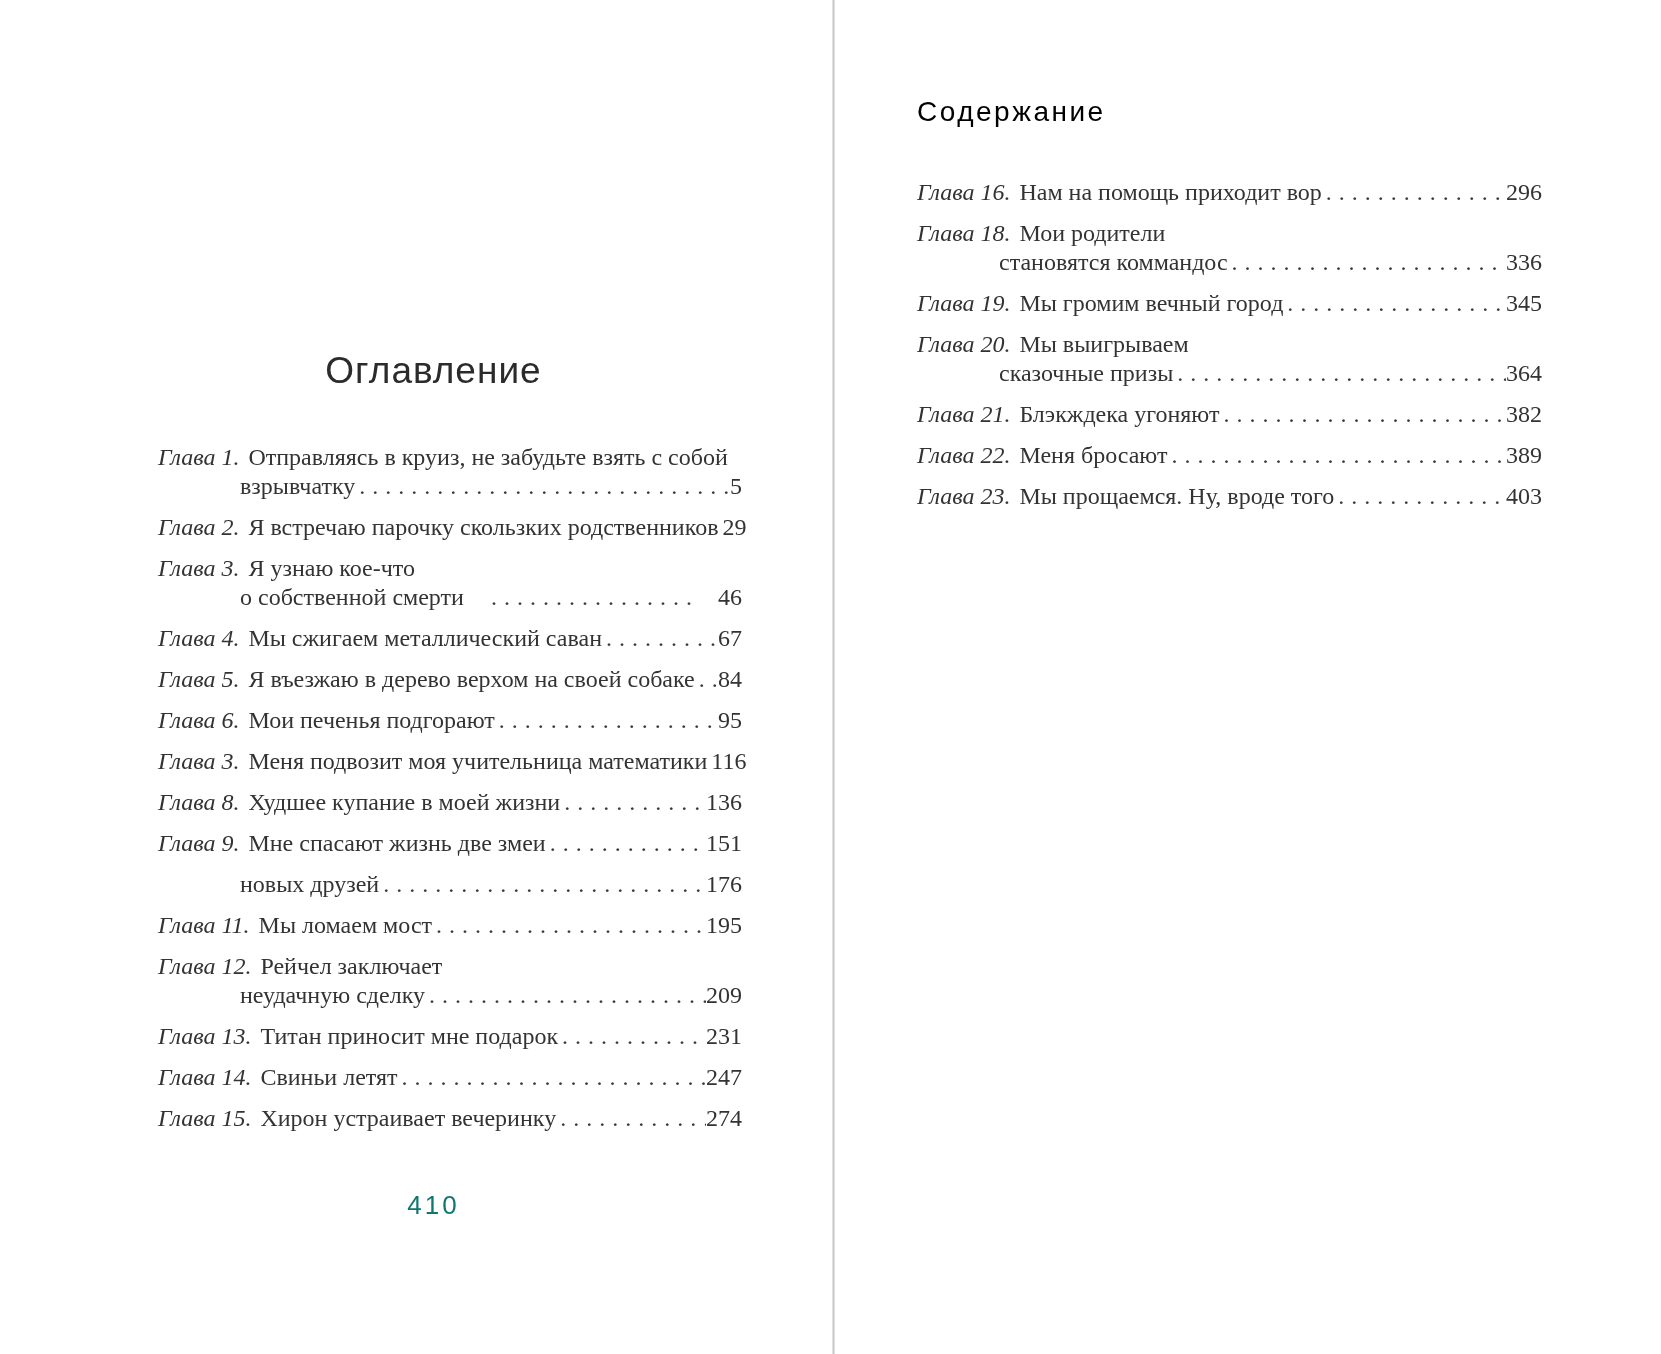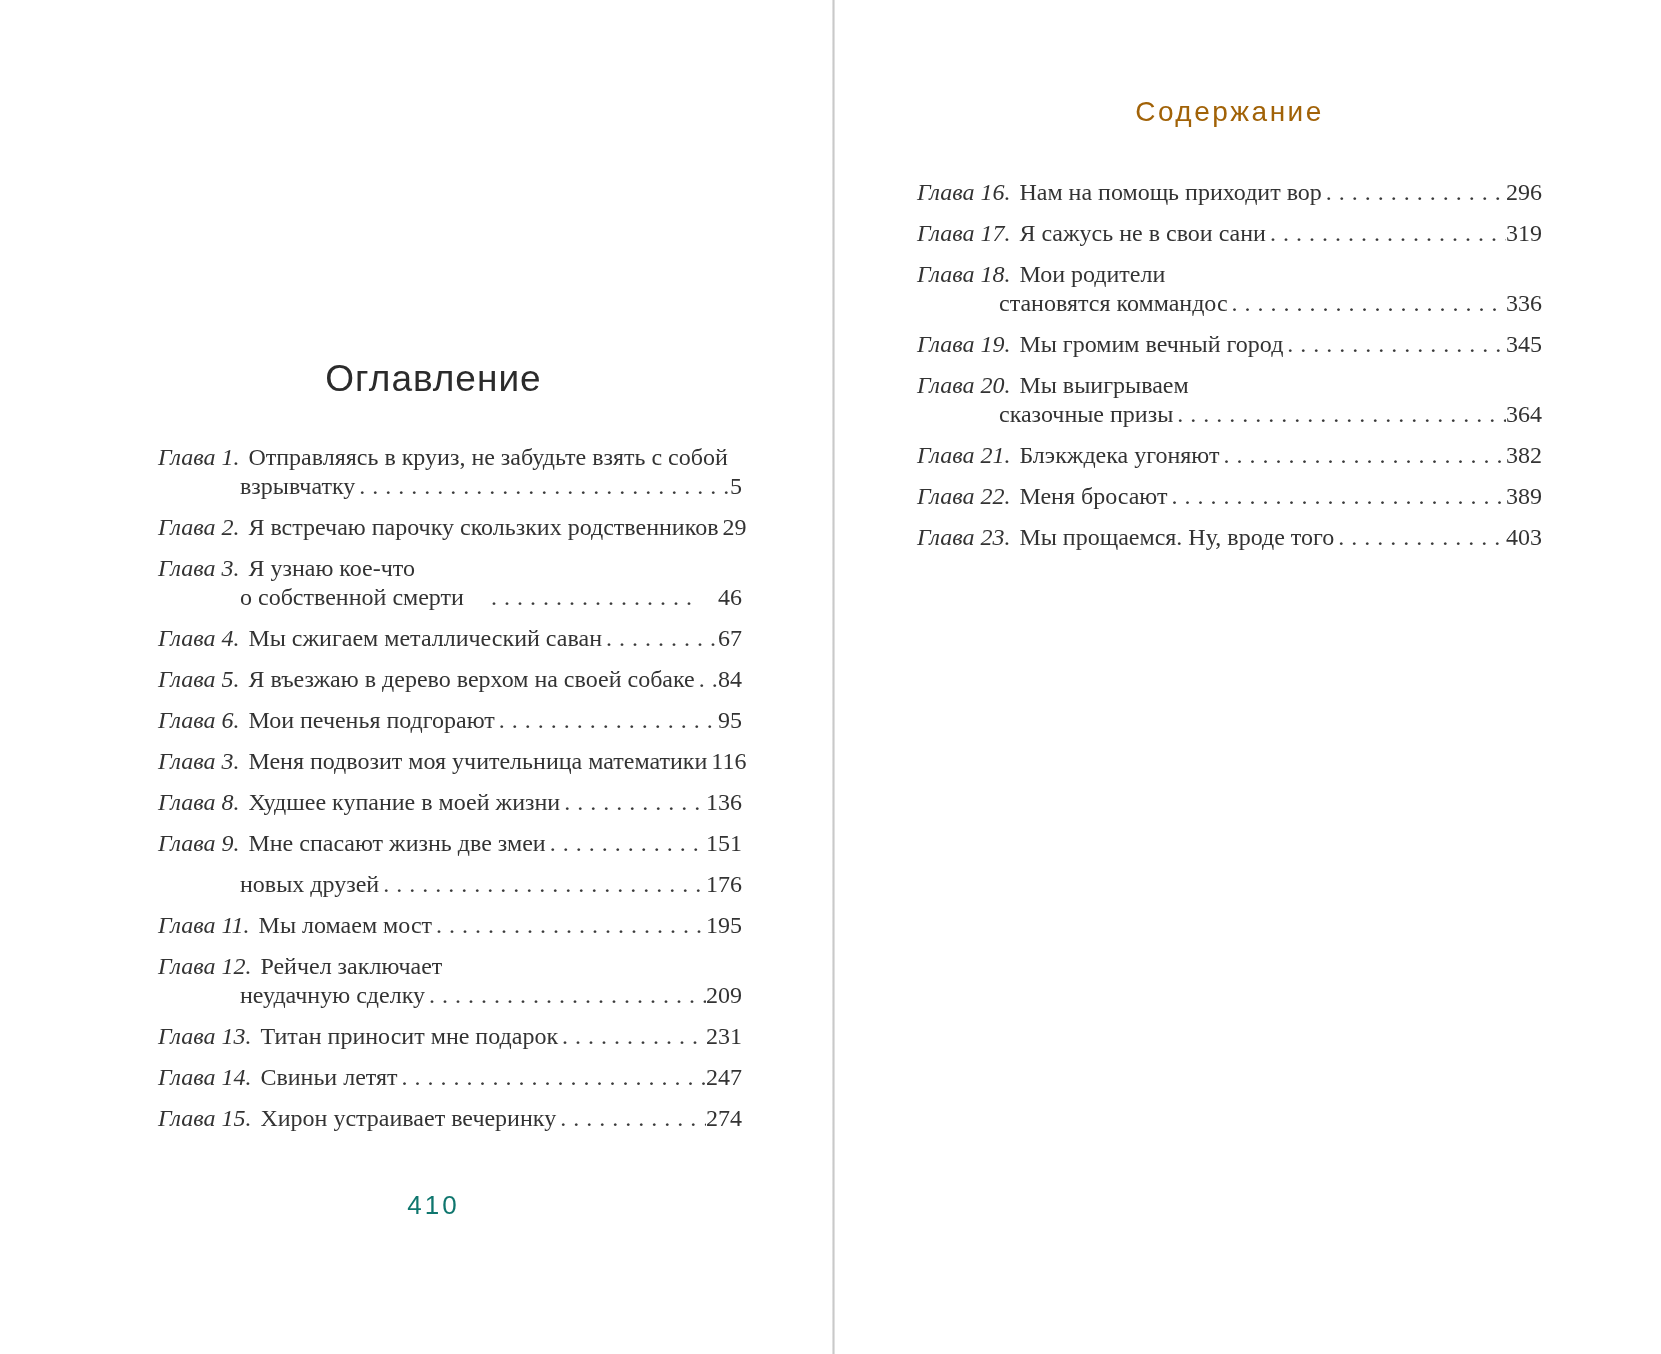--- a/index.html
+++ b/index.html
@@ -31,37 +31,36 @@
   }
   .page-left  { left: 125px; width: 617px; }
   .page-right { left: 917px; width: 625px; }
 
   .toc-title {
     position: absolute;
     top: 350px;
     left: 0;
     right: 0;
     text-align: center;
-    margin: 8px;
+    margin: 0;
     font-family: "Liberation Sans", sans-serif;
     font-size: 37px;
     font-weight: 400;
     letter-spacing: 1px;
     color: #2b2b2b;
   }
   .running-header {
     position: absolute;
     top: 96px;
     left: 0;
     right: 0;
-    text-align: center;
     font-family: "Liberation Sans", sans-serif;
     font-size: 28px;
     letter-spacing: 2.5px;
-    color: #a16207;
+    color: #000000;
   }
   .folio {
     position: absolute;
     top: 1190px;
     left: 0;
     right: 0;
     text-align: center;
     font-family: "Liberation Sans", sans-serif;
     font-size: 26px;
     letter-spacing: 3px;
@@ -289,29 +288,20 @@
   <div class="toc-entry">
     <div class="line line-first">
       <span class="chapter-label">Глава 16.</span>
       <span class="entry-title">Нам на помощь приходит вор</span>
       <span class="leader"></span>
       <span class="page-num">296</span>
     </div>
 
   </div>
 
-  <div class="toc-entry">
-    <div class="line line-first">
-      <span class="chapter-label">Глава 17.</span>
-      <span class="entry-title">Я сажусь не в свои сани</span>
-      <span class="leader"></span>
-      <span class="page-num">319</span>
-    </div>
-
-  </div>
 
   <div class="toc-entry">
     <div class="line line-first">
       <span class="chapter-label">Глава 18.</span>
       <span class="entry-title">Мои родители</span>
 
     </div>
     <div class="line line-cont" style="display: flex;">
       <span class="entry-title2">становятся коммандос</span>
       <span class="leader"></span>

